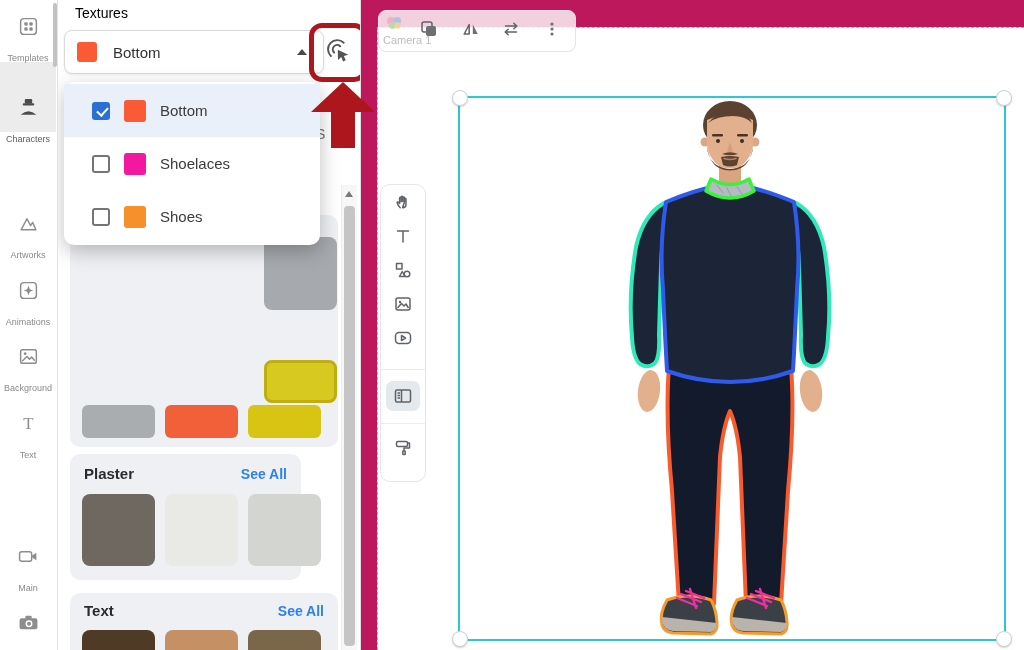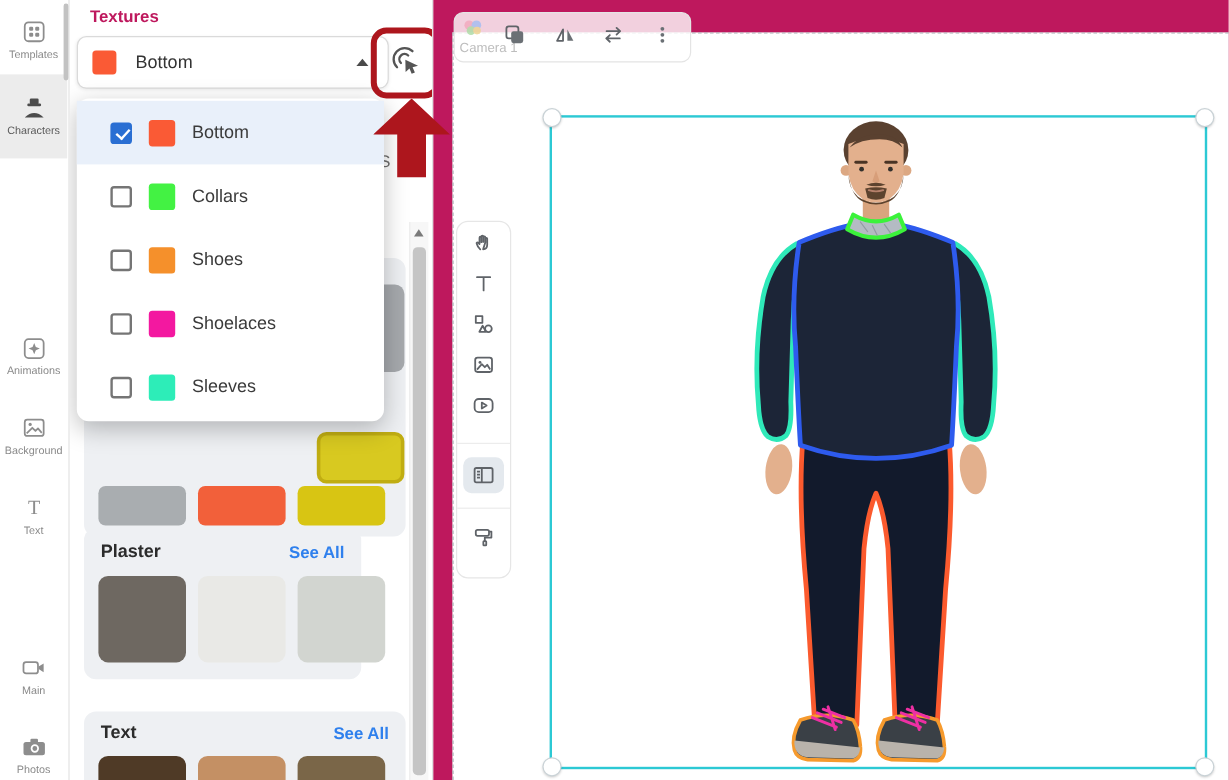--- a/index.html
+++ b/index.html
@@ -8,27 +8,27 @@
   .abs{position:absolute;}
 
   
   #sidebar{left:0;top:0;width:57px;height:650px;background:#fff;border-right:1px solid #e3e3e3;z-index:8;}
   .sb-sel{left:0;top:62px;width:56px;height:70px;background:#ececec;}
   .sb-item{left:0;width:56px;height:54px;display:flex;flex-direction:column;align-items:center;cursor:pointer;}
   .sb-item svg{width:21px;height:21px;stroke:#8d8d8d;fill:none;stroke-width:1.4;}
   .sb-item .fillic{fill:#8d8d8d;stroke:none;}
   .sb-item.dark svg{stroke:#4c4c4c;}
   .sb-item.dark .fillic{fill:#4c4c4c;}
-  .sb-lb{font-size:9px;color:#8a8a8a;margin-top:3px;white-space:nowrap;}
+  .sb-lb{font-size:9px;color:#8a8a8a;margin-top:16px;white-space:nowrap;}
   .sb-item.dark .sb-lb{color:#5a5a5a;}
   .sb-scroll{right:0;top:3px;width:4px;height:64px;background:#c2c2c2;border-radius:2px;}
 
   
   #panel{left:57px;top:0;width:303px;height:650px;background:#fff;border-right:1px solid #e0e0e0;overflow:hidden;z-index:7;}
-  .panel-title{left:18px;top:5px;font-size:14px;font-weight:700;color:#be185d;}
+  .panel-title{left:18px;top:5px;font-size:14px;font-weight:400;color:#000000;}
 
   .sec{background:#eef0f3;border-radius:10px;}
   .sec-head{display:flex;justify-content:space-between;align-items:center;padding:11px 14px 0 14px;}
   .sec-title{font-size:15px;font-weight:700;color:#2b2b2b;}
   .see-all{font-size:14px;font-weight:700;color:#2f80ed;cursor:pointer;}
   .swatch{border-radius:8px;cursor:pointer;}
   .grain-speck{background-image:repeating-linear-gradient(115deg,rgba(255,255,255,.07) 0 2px,transparent 2px 5px),repeating-linear-gradient(25deg,rgba(0,0,0,.10) 0 1px,transparent 1px 4px);}
   .grain-marble{background-image:repeating-linear-gradient(60deg,rgba(150,150,140,.28) 0 1px,transparent 1px 8px),repeating-linear-gradient(-50deg,rgba(160,160,155,.2) 0 1px,transparent 1px 11px);}
   .grain-flat{background-image:linear-gradient(160deg,rgba(255,255,255,.18),rgba(0,0,0,.04));}
   .grain-wood{background-image:repeating-linear-gradient(90deg,rgba(0,0,0,.22) 0 1px,transparent 1px 6px,rgba(255,255,255,.10) 6px 7px,transparent 7px 13px);}
@@ -92,30 +92,36 @@
     <svg viewBox="0 0 20 20">
         <rect x="2.5" y="2.5" width="15" height="15" rx="3"></rect>
         <rect class="fillic" x="6" y="6" width="3.2" height="3.2" rx="1"></rect>
         <rect class="fillic" x="10.8" y="6" width="3.2" height="3.2" rx="1"></rect>
         <rect class="fillic" x="6" y="10.8" width="3.2" height="3.2" rx="1"></rect>
         <rect class="fillic" x="10.8" y="10.8" width="3.2" height="3.2" rx="1"></rect>
       </svg>
     <span class="sb-lb">Templates</span>
   </div>
 
-  <div class="abs sb-item dark" style="top:80px">
+  <div class="abs sb-item dark" style="top:97px">
     <svg viewBox="0 0 20 20">
         <rect class="fillic" x="6.5" y="2" width="7" height="4.5" rx="1"></rect>
         <rect class="fillic" x="4.5" y="6" width="11" height="2.2" rx="1.1"></rect>
         <path class="fillic" d="M2.5,17 Q10,10 17.5,17 Z"></path>
       </svg>
     <span class="sb-lb">Characters</span>
   </div>
 
 
+  <div class="abs sb-item" style="top:213px">
+    <svg viewBox="0 0 20 20">
+        <path d="M3,16 L8.5,5.5 L12,12 L14,9 L17,16 Z" stroke-linejoin="round"></path>
+      </svg>
+    <span class="sb-lb">Artworks</span>
+  </div>
 
   <div class="abs sb-item" style="top:280px">
     <svg viewBox="0 0 20 20">
         <rect x="2.5" y="2.5" width="15" height="15" rx="3"></rect>
         <path class="fillic" d="M10,5.5 L11.3,8.7 L14.5,10 L11.3,11.3 L10,14.5 L8.7,11.3 L5.5,10 L8.7,8.7 Z"></path>
       </svg>
     <span class="sb-lb">Animations</span>
   </div>
 
   <div class="abs sb-item" style="top:346px">
@@ -187,41 +193,31 @@
   <div class="abs ann-ring" style="border-color: rgb(173, 22, 29);"></div>
 
   <div class="abs dd-menu">
     <div class="dd-row on">
       <div class="cbx checked"></div>
       <div class="opt-swatch" style="background: rgb(250, 90, 53);"></div>
       <span class="opt-label">Bottom</span>
     </div>
     <div class="dd-row">
       <div class="cbx"></div>
-      <div class="opt-swatch" style="background: rgb(67, 242, 67);"></div>
-      <span class="opt-label">Collars</span>
+      <div class="opt-swatch" style="background: rgb(243, 24, 160);"></div>
+      <span class="opt-label">Shoelaces</span>
     </div>
     <div class="dd-row">
       <div class="cbx"></div>
       <div class="opt-swatch" style="background: rgb(245, 144, 43);"></div>
       <span class="opt-label">Shoes</span>
     </div>
-    <div class="dd-row">
-      <div class="cbx"></div>
-      <div class="opt-swatch" style="background: rgb(243, 24, 160);"></div>
-      <span class="opt-label">Shoelaces</span>
-    </div>
-    <div class="dd-row">
-      <div class="cbx"></div>
-      <div class="opt-swatch" style="background: rgb(45, 237, 184);"></div>
-      <span class="opt-label">Sleeves</span>
-    </div>
-  </div>
-
-  <div class="abs sec" style="left:13px;top:440px;width:231px;height:126px;">
+  </div>
+
+  <div class="abs sec" style="left:13px;top:454px;width:231px;height:126px;">
     <div class="sec-head">
       <span class="sec-title">Plaster</span>
       <span class="see-all">See All</span>
     </div>
     <div class="abs swatch grain-speck" style="left: 12px; top: 40px; width: 73px; height: 72px; background: rgb(110, 104, 97);"></div>
     <div class="abs swatch grain-marble" style="left: 95px; top: 40px; width: 73px; height: 72px; background: rgb(233, 233, 230);"></div>
     <div class="abs swatch grain-flat" style="left: 178px; top: 40px; width: 73px; height: 72px; background: rgb(210, 213, 208);"></div>
   </div>
 
   <div class="abs sec" style="left:13px;top:593px;width:268px;height:130px;">

